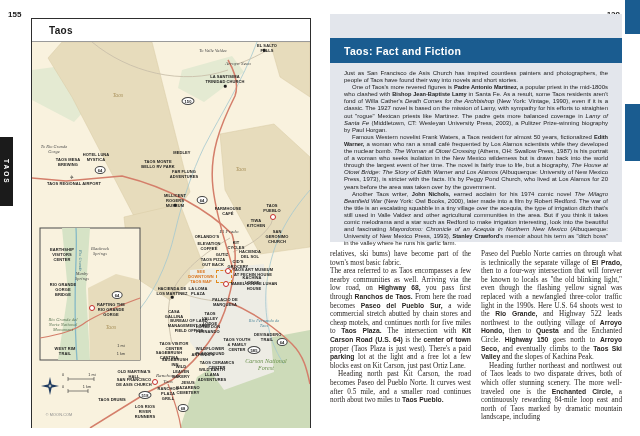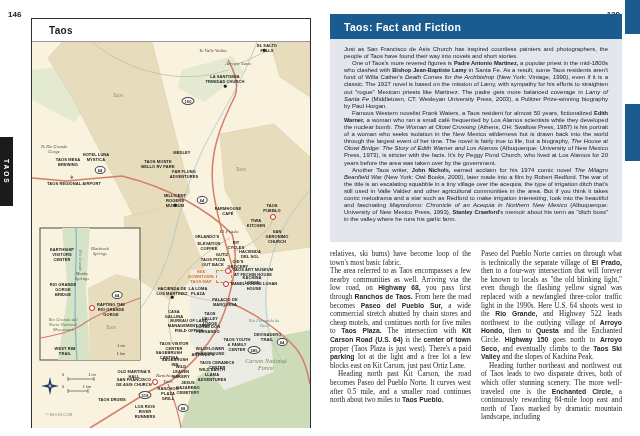--- a/index.html
+++ b/index.html
@@ -40,42 +40,42 @@
   .ml.scale{font:3.8px "Liberation Sans",sans-serif;font-weight:normal;color:#333;}
   .ml.credit{font:3.8px "Liberation Sans",sans-serif;font-weight:normal;color:#8a8a8a;}
   .ml.plane{font:5px "Liberation Sans",sans-serif;color:#222;font-weight:normal;}
   .ml.shield{transform:translate(-50%,-50%);background:#fff;border:.5px solid #444;border-radius:50%;
              padding:.5px 2px;font:bold 4px "Liberation Sans",sans-serif;color:#222;}
   .ml.reddot{transform:translate(-50%,-50%);width:4px;height:4px;border:1.2px solid #c42b28;
              border-radius:50%;background:#fff;padding:0;}
   .ml.dot{transform:translate(-50%,-50%);width:2.5px;height:2.5px;background:#1c1c1c;border-radius:50%;padding:0;}
   
   #sidebar{position:absolute;left:330px;top:14px;width:292px;height:228px;background:#e3e6ec;}
-  #sidebar-titlebar{height:25px;background:#1a5c90;display:flex;align-items:center;}
+  #sidebar-titlebar{height:25px;background:#1a5c90;display:flex;align-items:center;margin-top:24px;}
   #sidebar-title{color:#fff;font:bold 10.5px "Liberation Sans",sans-serif;padding-left:14px;letter-spacing:.3px;}
   #sidebar-body{padding:7px 14px 0 14px;font:6px/7.1px "Liberation Sans",sans-serif;color:#222;
                 text-align:justify;overflow:hidden;height:190px;}
   #sidebar-body p{margin:0;}
   #sidebar-body p + p{text-indent:8px;}
   #sidebar-body i{font-style:italic;}
   #main-cols{position:absolute;left:330px;top:250px;width:292px;height:180px;display:flex;gap:10px;
              overflow:hidden;}
   .col{width:141px;font:7.2px/8.6px "Liberation Serif",serif;color:#2a2623;text-align:justify;}
   .col p{margin:0;}
   .col p + p{text-indent:8px;}
   .col b, #sidebar-body b{font-family:"Liberation Sans",sans-serif;font-weight:bold;font-size:.94em;}
   #orientation-heading{font:bold 9px "Liberation Sans",sans-serif;color:#141414;margin:5px 0 3px 0;
              letter-spacing:.3px;}
 </style>
 </head>
 <body>
 
 <div id="canvas">
 
-  <div class="pagenum" id="pagenum-left">146</div>
+  <div class="pagenum" id="pagenum-left">155</div>
   <div class="pagenum" id="pagenum-right">129</div>
 
   <div id="tab-left">TAOS</div>
   <div id="corner-block"></div>
   <div id="tab-right-text">TAOS</div>
   <div id="tab-right-block"></div>
 
   <div id="map-frame">
     <div id="map-titlebar">
       <span id="map-title">Taos</span>
@@ -237,21 +237,21 @@
     <div id="sidebar-body">
         <p>Just as San Francisco de Asis Church has inspired countless painters and photographers, the people of Taos have found their way into novels and short stories.</p>
         <p>One of Taos's more revered figures is <b>Padre Antonio Martinez,</b> a popular priest in the mid-1800s who clashed with <b>Bishop Jean-Baptiste Lamy</b> in Santa Fe. As a result, some Taos residents aren't fond of Willa Cather's <i>Death Comes for the Archbishop</i> (New York: Vintage, 1990), even if it is a classic. The 1927 novel is based on the mission of Lamy, with sympathy for his efforts to straighten out "rogue" Mexican priests like Martinez. The padre gets more balanced coverage in <i>Lamy of Santa Fe</i> (Middletown, CT: Wesleyan University Press, 2003), a Pulitzer Prize-winning biography by Paul Horgan.</p>
         <p>Famous Western novelist Frank Waters, a Taos resident for almost 50 years, fictionalized <b>Edith Warner,</b> a woman who ran a small café frequented by Los Alamos scientists while they developed the nuclear bomb. <i>The Woman at Otowi Crossing</i> (Athens, OH: Swallow Press, 1987) is his portrait of a woman who seeks isolation in the New Mexico wilderness but is drawn back into the world through the largest event of her time. The novel is fairly true to life, but a biography, <i>The House at Otowi Bridge: The Story of Edith Warner and Los Alamos</i> (Albuquerque: University of New Mexico Press, 1973), is stricter with the facts. It's by Peggy Pond Church, who lived at Los Alamos for 20 years before the area was taken over by the government.</p>
         <p>Another Taos writer, <b>John Nichols,</b> earned acclaim for his 1974 comic novel <i>The Milagro Beanfield War</i> (New York: Owl Books, 2000), later made into a film by Robert Redford. The war of the title is an escalating squabble in a tiny village over the acequia, the type of irrigation ditch that's still used in Valle Valdez and other agricultural communities in the area. But if you think it takes comic melodrama and a star such as Redford to make irrigation interesting, look into the beautiful and fascinating <i>Mayordomo: Chronicle of an Acequia in Northern New Mexico</i> (Albuquerque: University of New Mexico Press, 1993), <b>Stanley Crawford</b>'s memoir about his term as "ditch boss" in the valley where he runs his garlic farm.</p>
       </div>
   </div>
 
   <div id="main-cols">
     <div class="col" id="col1">
-      <p>relatives, ski bums) have become loop of the town's most basic fabric.</p>
+      <p>relatives, ski bums) have become part of the town's most basic fabric.</p>
       <div>
           <p>The area referred to as Taos encompasses a few nearby communities as well. Arriving via the low road, on <b>Highway 68,</b> you pass first through <b>Ranchos de Taos.</b> From here the road becomes <b>Paseo del Pueblo Sur,</b> a wide commercial stretch abutted by chain stores and cheap motels, and continues north for five miles to <b>Taos Plaza.</b> The intersection with <b>Kit Carson Road (U.S. 64)</b> is the <b>center of town</b> proper (Taos Plaza is just west). There's a paid <b>parking</b> lot at the light and a free lot a few blocks east on Kit Carson, just past Ortiz Lane.</p>
           <p>Heading north past Kit Carson, the road becomes Paseo del Pueblo Norte. It curves west after 0.5 mile, and a smaller road continues north about two miles to <b>Taos Pueblo.</b></p>
         </div>
     </div>
     <div class="col" id="col2">
       <div>
           <p>Paseo del Pueblo Norte carries on through what is technically the separate village of <b>El Prado,</b> then to a four-way intersection that will forever be known to locals as "the old blinking light," even though the flashing yellow signal was replaced with a newfangled three-color traffic light in the 1990s. Here U.S. 64 shoots west to the <b>Rio Grande,</b> and Highway 522 leads northwest to the outlying village of <b>Arroyo Hondo,</b> then to <b>Questa</b> and the Enchanted Circle. <b>Highway 150</b> goes north to <b>Arroyo Seco,</b> and eventually climbs to the <b>Taos Ski Valley</b> and the slopes of Kachina Peak.</p>
           <p>Heading further northeast and northwest out of Taos leads to two disparate drives, both of which offer stunning scenery. The more well-traveled one is the <b>Enchanted Circle,</b> a continuously rewarding 84-mile loop east and north of Taos marked by dramatic mountain landscape, including</p>
         </div>

